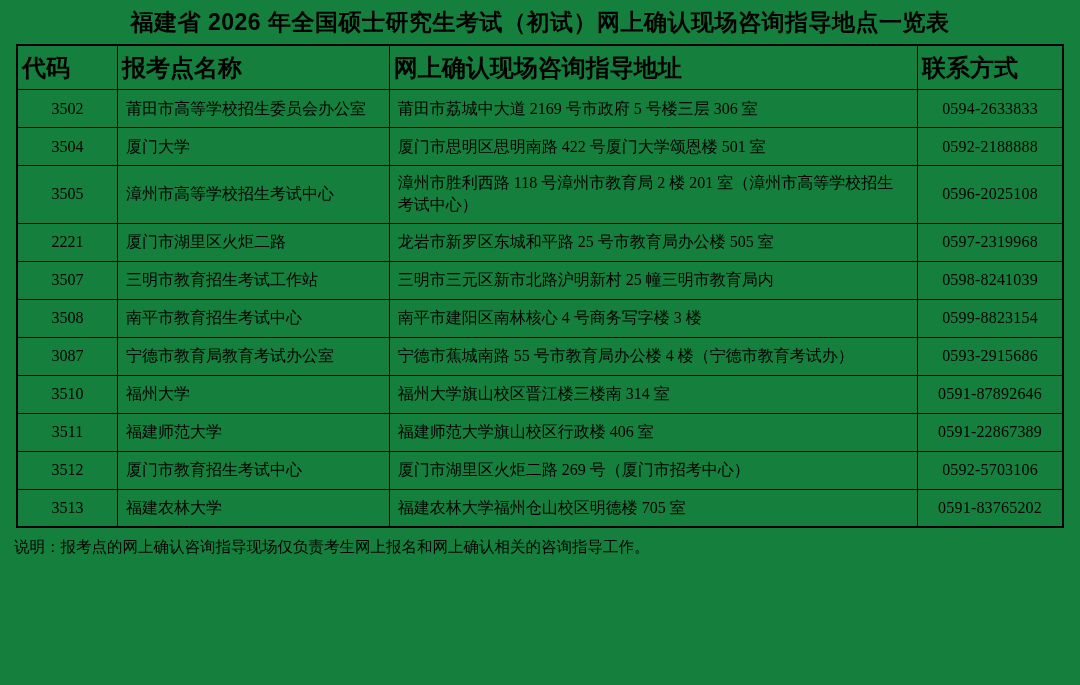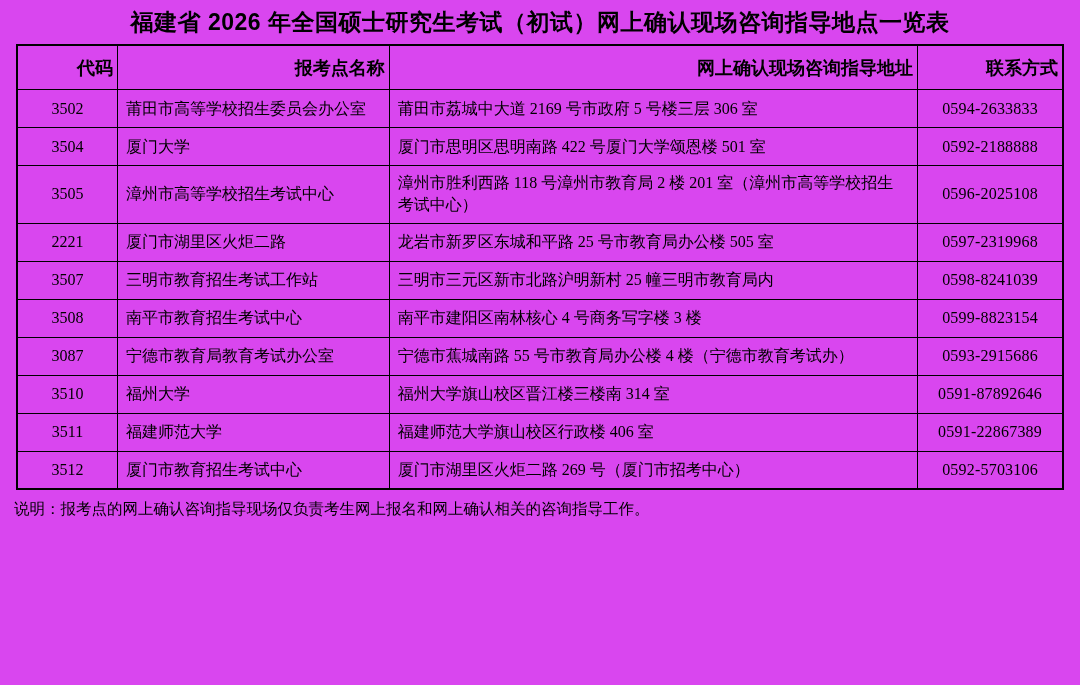--- a/index.html
+++ b/index.html
@@ -11,21 +11,21 @@
   body {
     font-family: "Liberation Serif", "DejaVu Serif", serif;
     color: #000000;
     -webkit-font-smoothing: antialiased;
   }
   .page {
     width: 1080px;
     height: 685px;
     box-sizing: border-box;
     padding: 6px 16px 0 16px;
-    background: #d946ef;
+    background: #15803d;
     overflow: hidden;
   }
   .doc-title {
     font-family: "Liberation Sans", "DejaVu Sans", sans-serif;
     font-weight: 700;
     font-size: 23px;
     line-height: 1.3;
     text-align: center;
     letter-spacing: 0.5px;
     margin: 2px 0 6px 0;
@@ -38,24 +38,24 @@
     table-layout: fixed;
   }
   table.loc-table th,
   table.loc-table td {
     border: 1px solid #000000;
     vertical-align: middle;
     box-sizing: border-box;
   }
   table.loc-table th {
     font-weight: 700;
-    font-size: 18px;
+    font-size: 24px;
     height: 45px;
     padding: 2px 4px;
-    text-align: right;
+    text-align: left;
   }
   table.loc-table td {
     font-size: 16px;
     line-height: 1.38;
     padding: 6px 8px;
     height: 38px;
   }
   col.c-code  { width: 9.6%; }
   col.c-name  { width: 26.0%; }
   col.c-addr  { width: 50.5%; }
@@ -159,19 +159,25 @@
     <td class="cell-phone">0591-22867389</td>
   </tr>
 
   <tr>
     <td class="cell-code">3512</td>
     <td class="cell-name">厦门市教育招生考试中心</td>
     <td class="cell-addr">厦门市湖里区火炬二路 269 号（厦门市招考中心）</td>
     <td class="cell-phone">0592-5703106</td>
   </tr>
 
+  <tr>
+    <td class="cell-code">3513</td>
+    <td class="cell-name">福建农林大学</td>
+    <td class="cell-addr">福建农林大学福州仓山校区明德楼 705 室</td>
+    <td class="cell-phone">0591-83765202</td>
+  </tr>
 
 </tbody>
   </table>
 
   <div class="footnote">说明：报考点的网上确认咨询指导现场仅负责考生网上报名和网上确认相关的咨询指导工作。</div>
 
 </div>
 
 </body></html>

